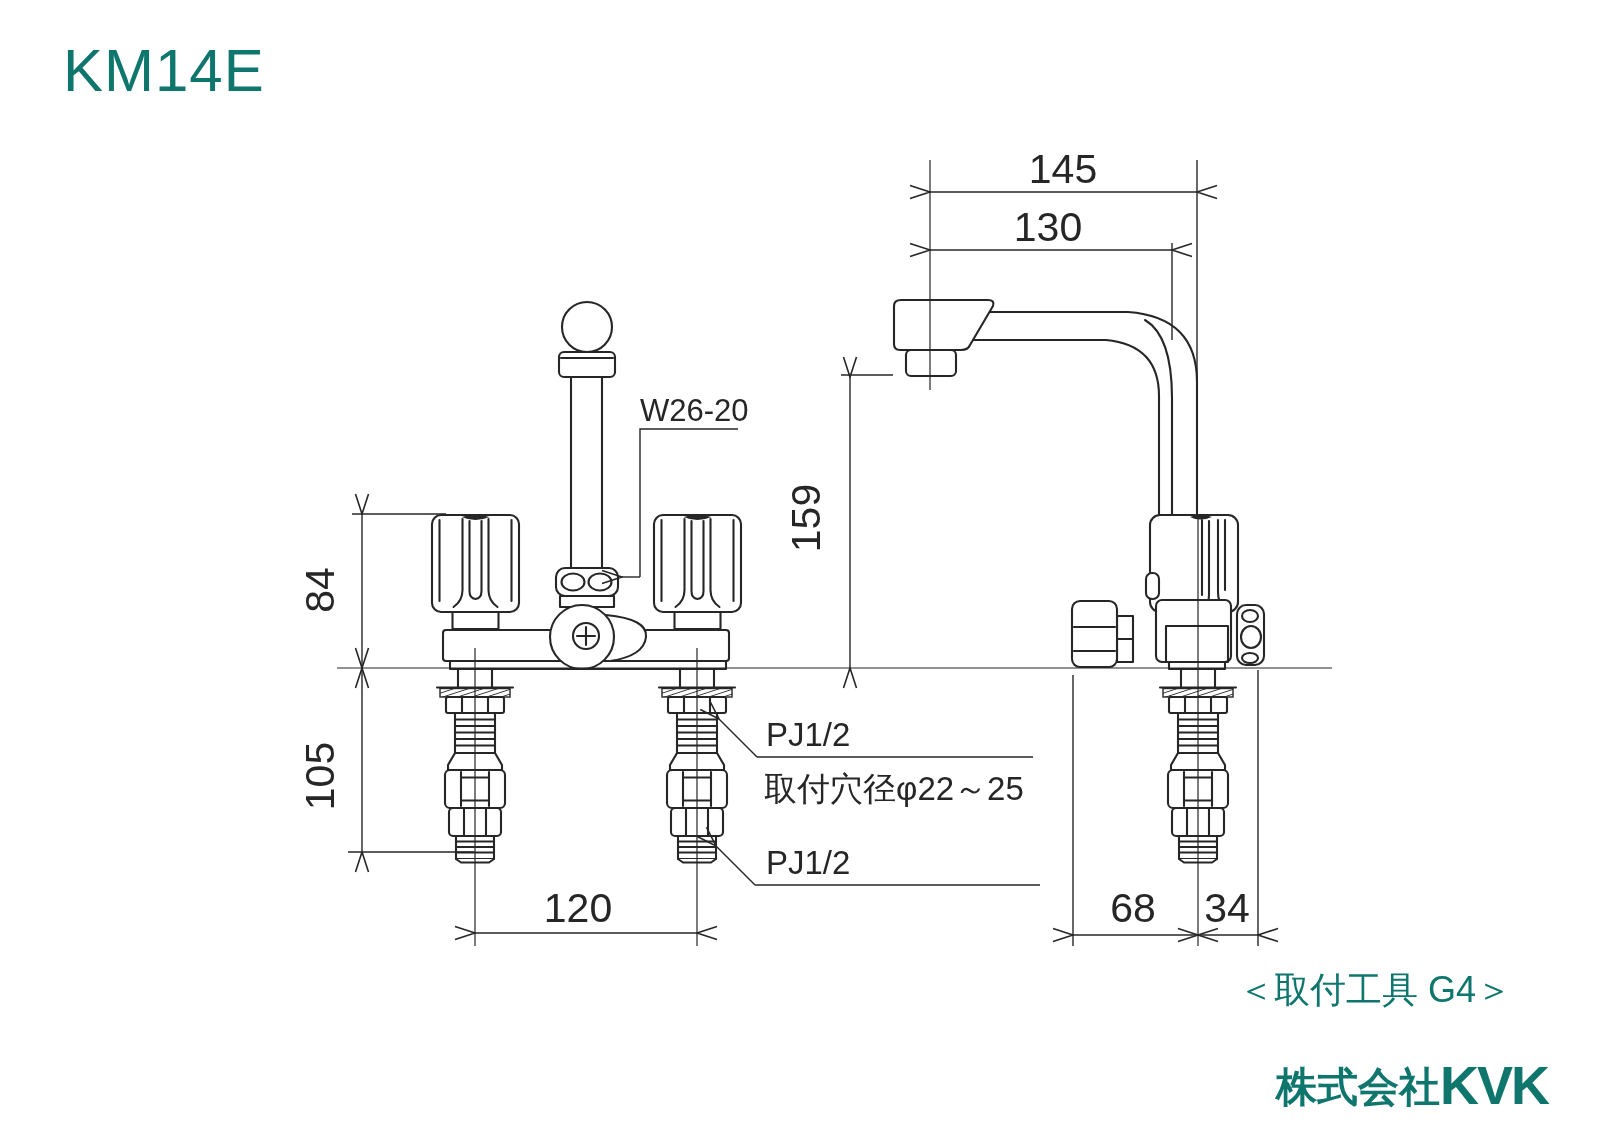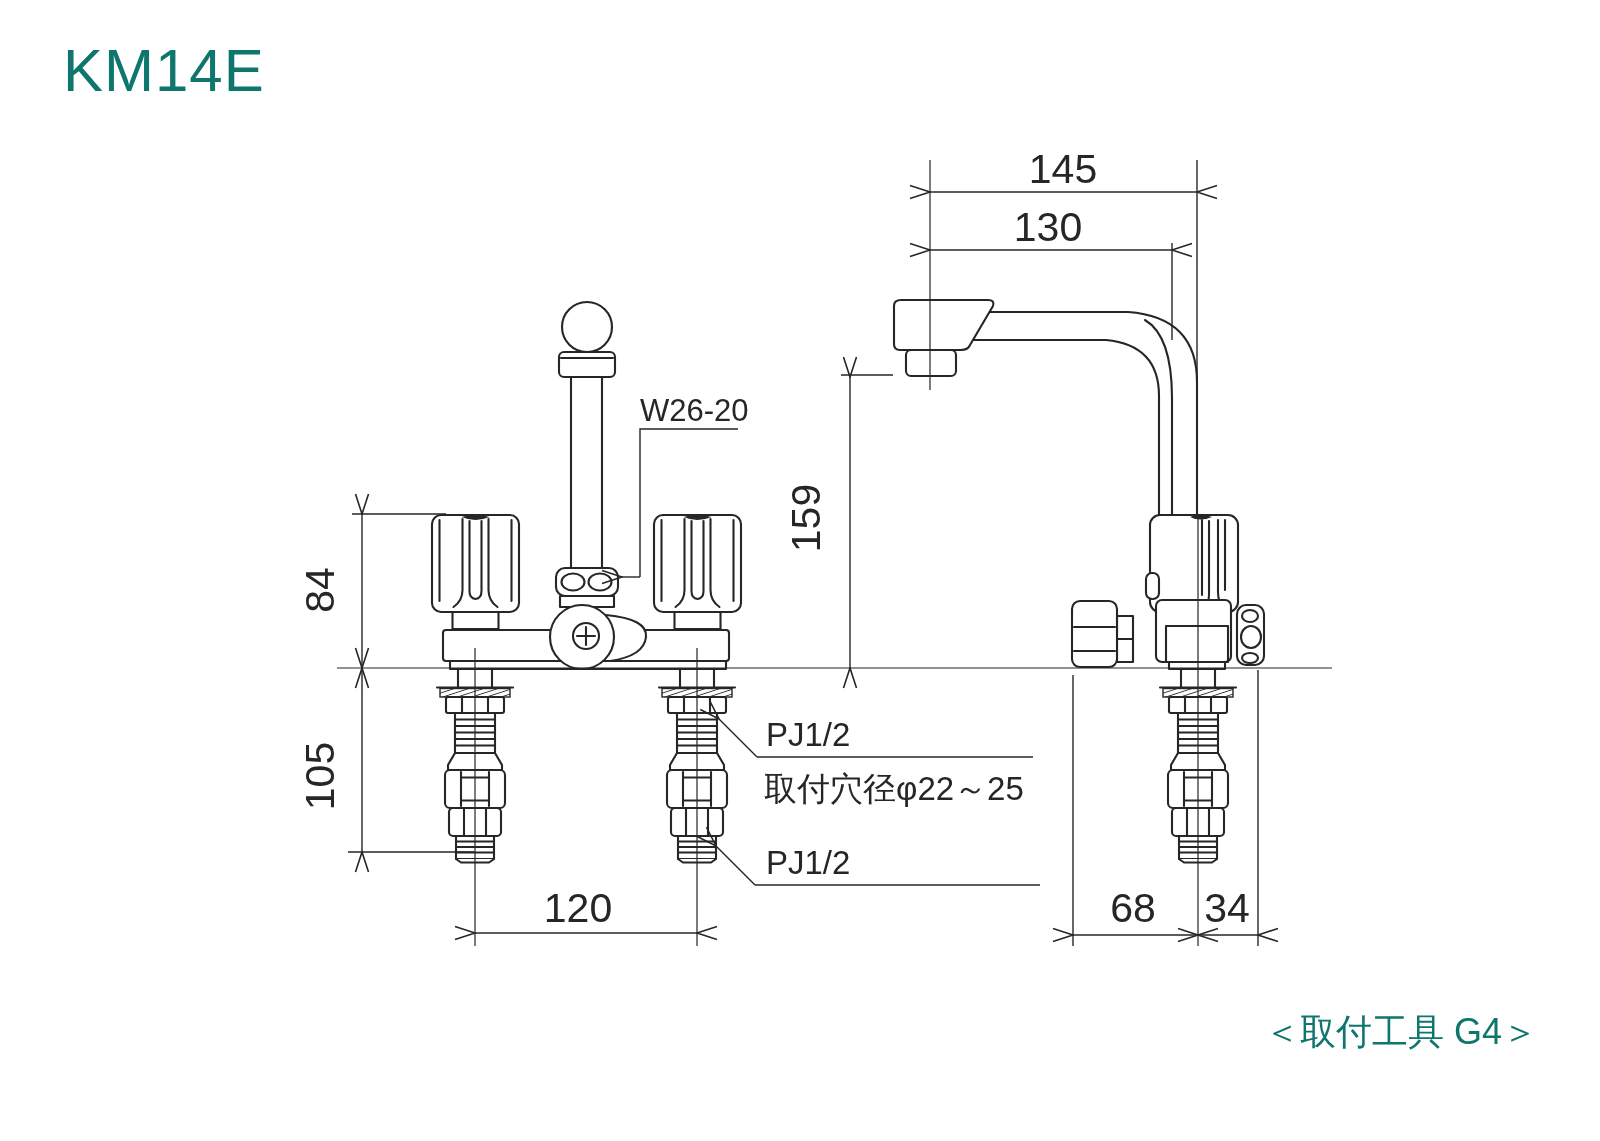--- a/index.html
+++ b/index.html
@@ -8,21 +8,21 @@
   #canvas svg{position:absolute;left:0;top:0;}
   .part{stroke:#262626;stroke-width:2.1;fill:none;stroke-linecap:round;stroke-linejoin:round;}
   .partf{stroke:#262626;stroke-width:2.1;fill:#ffffff;stroke-linejoin:round;}
   .dim{stroke:#262626;stroke-width:1.4;fill:none;stroke-linecap:butt;}
   .cline{stroke:#262626;stroke-width:1.2;fill:none;}
   text{fill:#262626;}
   .dimtext{font-size:41px;}
   .labeltext{font-size:33px;}
   .w26text{font-size:31px;}
   #page-title{position:absolute;left:63px;top:36px;font-size:60px;letter-spacing:1px;}
-  #tool-note{position:absolute;left:1264px;top:966px;font-size:36px;white-space:nowrap;margin-top:42px;}
+  #tool-note{position:absolute;left:1238px;top:966px;font-size:36px;white-space:nowrap;}
   #company{position:absolute;right:52px;top:1054px;white-space:nowrap;}
   #company .prefix{font-size:41px;font-weight:bold;vertical-align:baseline;}
   #company .logo{font-size:54px;font-weight:800;letter-spacing:-2px;vertical-align:-3px;}
 </style>
 </head>
 <body>
 
 <div id="canvas">
 
   <div id="page-title">KM14E</div>
@@ -172,14 +172,17 @@
       <text class="dimtext" x="1227" y="922" text-anchor="middle">34</text>
       <text class="w26text" x="640" y="421">W26-20</text>
       <text class="labeltext" x="766" y="746">PJ1/2</text>
       <text class="labeltext" x="764" y="800">取付穴径φ22～25</text>
       <text class="labeltext" x="766" y="874">PJ1/2</text>
     </g>
   </svg>
 
   <div id="tool-note">＜取付工具 G4＞</div>
 
+  <div id="company">
+    <span class="prefix">株式会社</span><span class="logo">KVK</span>
+  </div>
 
 </div>
 
 </body></html>

